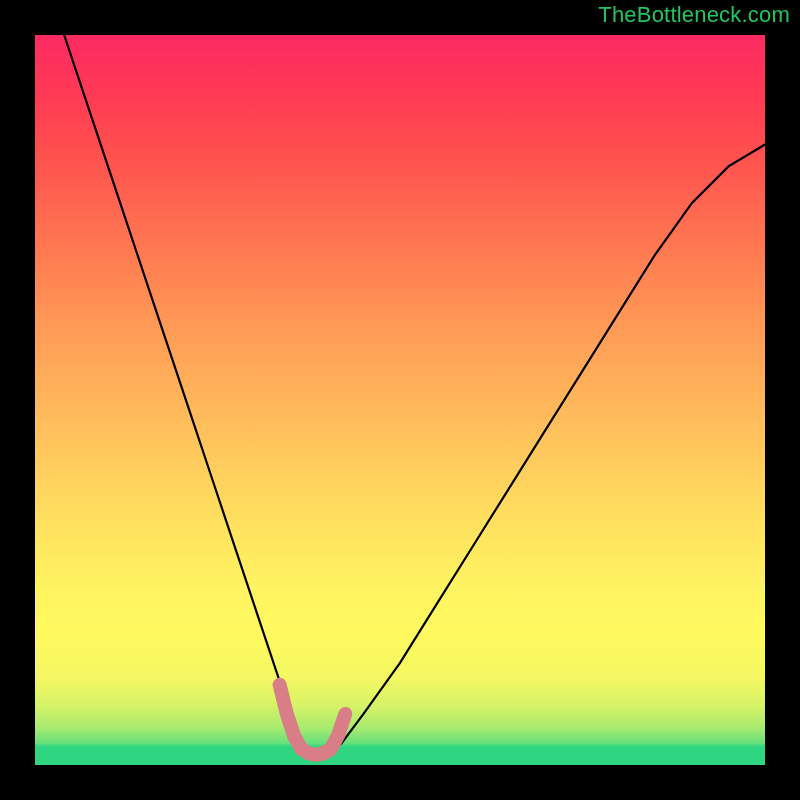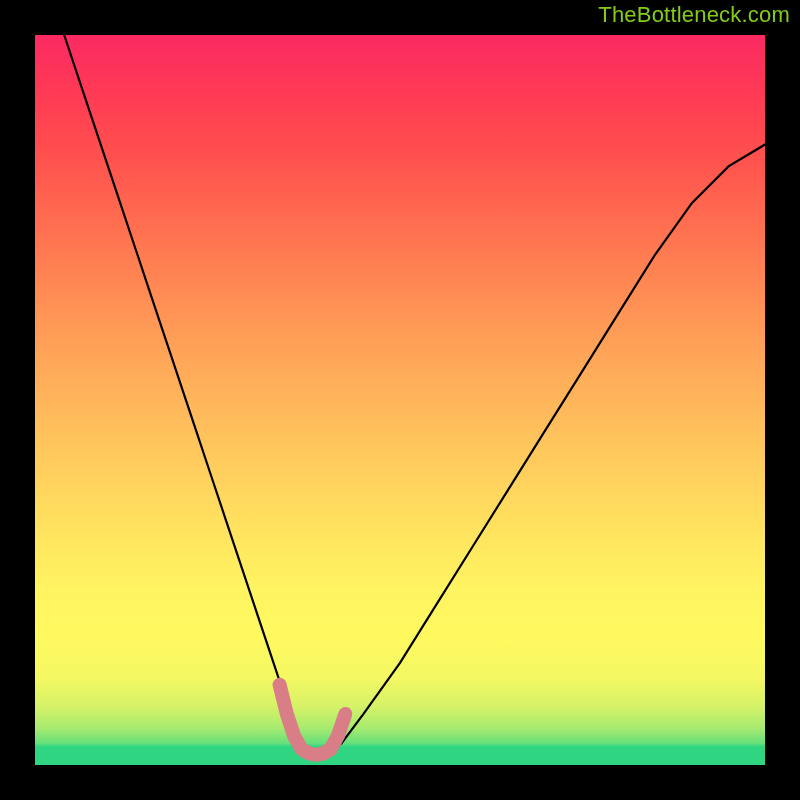--- a/index.html
+++ b/index.html
@@ -36,21 +36,21 @@
       #ff6850 76%,
       #ff4f4e 84%,
       #ff3a55 92%,
       #fb2a62 100%
     );
   }
   .watermark {
     position: absolute;
     top: 2px;
     right: 10px;
-    color: #84cc16;
+    color: #22c55e;
     font-size: 22px;
     font-weight: 400;
     letter-spacing: 0.2px;
   }
   svg.curve {
     position: absolute;
     left: 0; top: 0;
     width: 730px; height: 730px;
     overflow: visible;
   }

